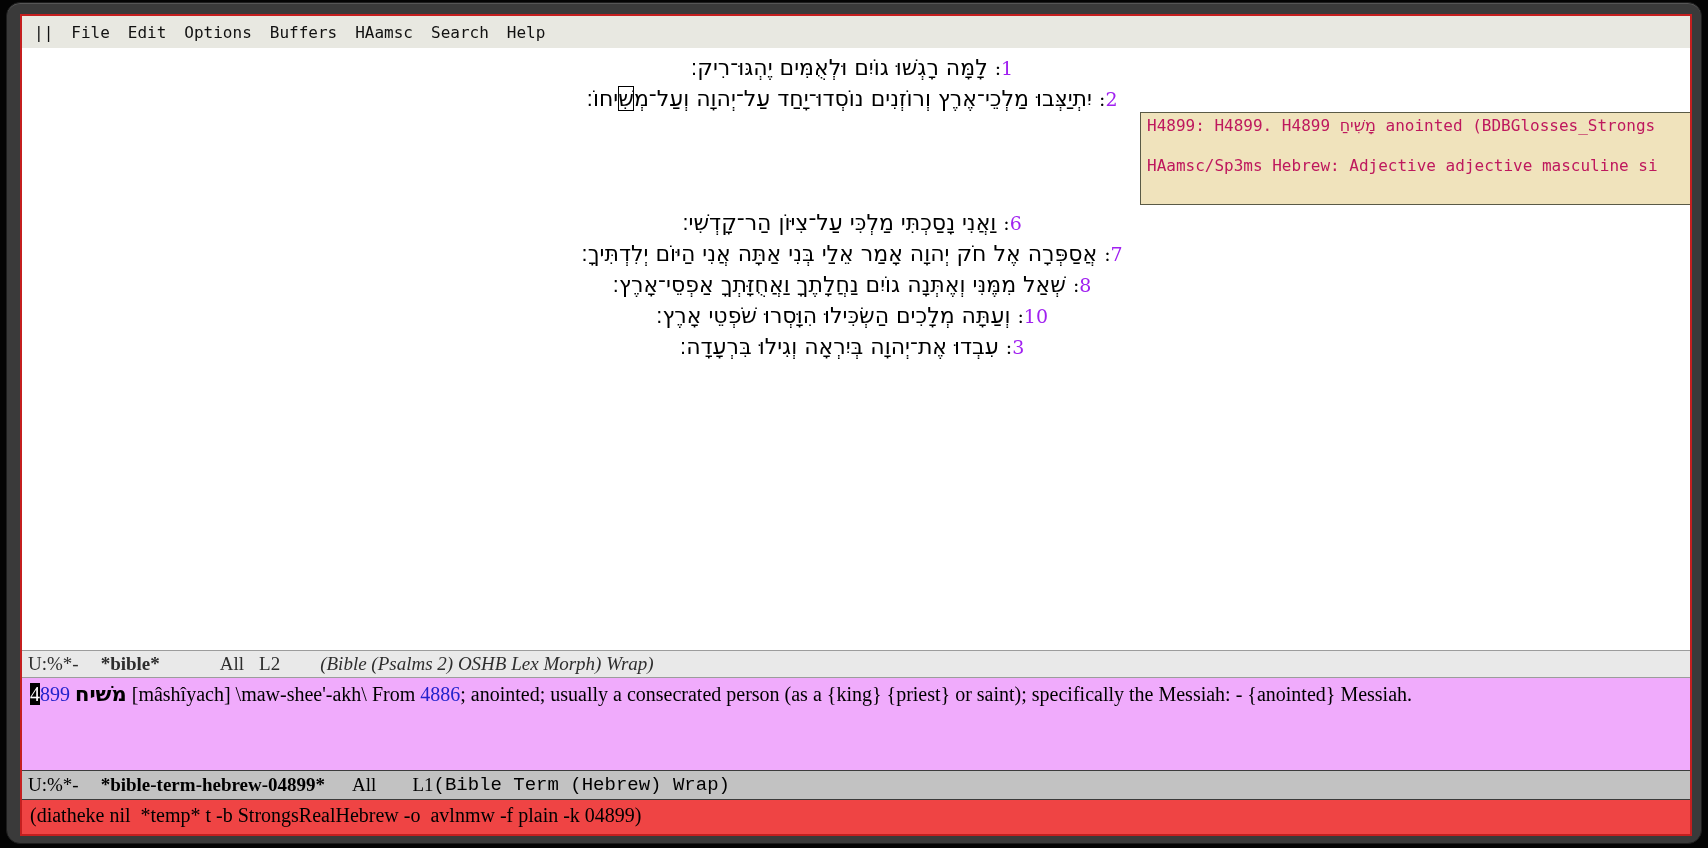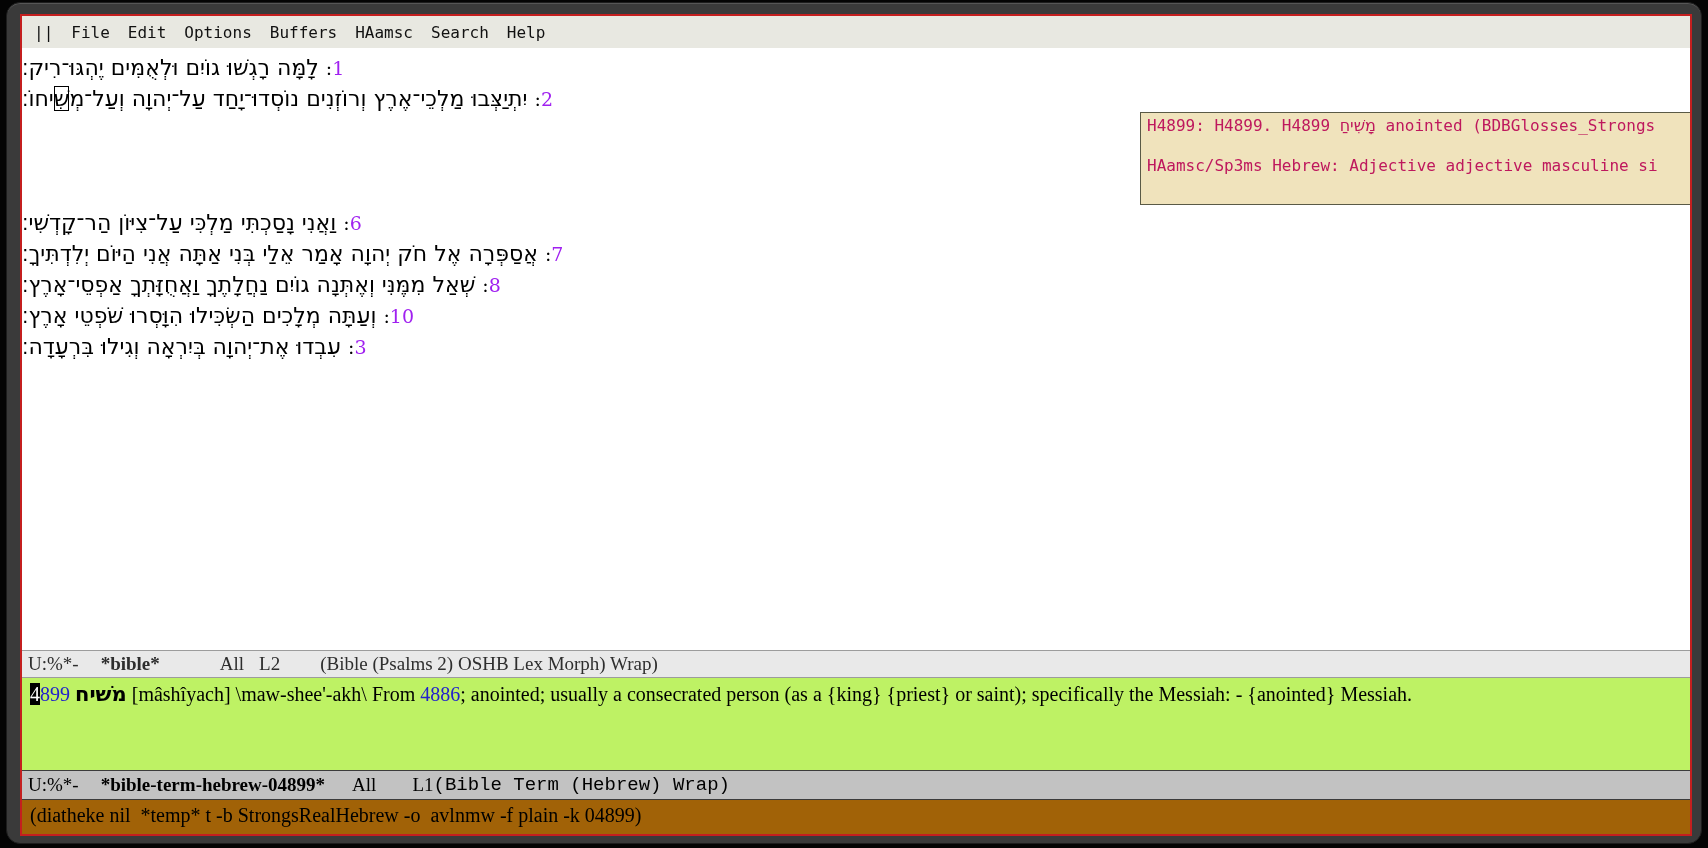--- a/index.html
+++ b/index.html
@@ -9,51 +9,51 @@
           border-radius:14px;border:1px solid #1d1d1d;box-shadow:inset 0 1px 0 #565656;}
   .frame{position:absolute;left:13px;top:11px;width:1668px;height:818px;background:#ffffff;
          border:2px solid #c41f1f;display:flex;flex-direction:column;}
   
   .menubar{height:32px;flex:0 0 32px;background:#e8e8e1;display:flex;align-items:center;
            padding-left:12px;gap:18px;font-family:"DejaVu Sans Mono",monospace;font-size:16px;color:#111;}
   .menu-item{white-space:pre;cursor:default;}
   
   .bible-window{position:relative;flex:0 0 602px;background:#fff;overflow:hidden;}
   .verses{position:absolute;left:0;right:8px;top:4px;}
-  .vrow{direction:rtl;text-align:left;height:31px;line-height:31px;white-space:nowrap;
+  .vrow{direction:rtl;text-align:center;height:31px;line-height:31px;white-space:nowrap;
         font-family:"DejaVu Serif","DejaVu Sans",sans-serif;font-size:22px;color:#000;}
   .vnum{color:#a020f0;font-size:19px;}
   .vcolon{color:#000;font-size:19px;}
   .hollow-cursor{outline:1px solid #000;outline-offset:-1px;}
   
   .tooltip{position:absolute;left:1118px;right:0;top:64px;height:88px;background:#f0e3bc;
            border:1px solid #5a5a46;border-right:none;overflow:hidden;z-index:5;
            font-family:"DejaVu Sans Mono","DejaVu Sans",monospace;font-size:16px;color:#be185d;
            padding:3px 0 0 6px;}
   .tooltip-line{white-space:pre;height:20px;line-height:20px;overflow:hidden;}
   
   .modeline{display:flex;align-items:center;font-size:19px;color:#000;white-space:pre;}
   .modeline span{display:inline-block;}
   .ml1{flex:0 0 26px;background:#e9e9e9;border-top:1px solid #9c9c9c;border-bottom:1px solid #9c9c9c;color:#2e2e2e;}
   .ml2{flex:0 0 28px;background:#c2c2c2;border-top:1px solid #3c3c3c;border-bottom:1px solid #3c3c3c;}
   .seg-bold{font-weight:bold;}
   .ml1 span:nth-child(1){margin-left:6px;}  .ml2 span:nth-child(1){margin-left:6px;}
   .ml1 span:nth-child(2){margin-left:22px;} .ml2 span:nth-child(2){margin-left:22px;}
   .ml1 span:nth-child(3){margin-left:60px;} .ml2 span:nth-child(3){margin-left:27px;}
   .ml1 span:nth-child(4){margin-left:15px;} .ml2 span:nth-child(4){margin-left:36px;}
-  .ml1 span:nth-child(5){margin-left:40px;} .ml2 span:nth-child(5){font-family:Liberation Mono, monospace;}
+  .ml1 span:nth-child(5){margin-left:40px;font-style:italic;} .ml2 span:nth-child(5){font-family:Liberation Mono, monospace;}
   
-  .term-window{flex:0 0 92px;background:#bef264;overflow:hidden;}
+  .term-window{flex:0 0 92px;background:#f0abfc;overflow:hidden;}
   .defline{padding:3px 6px 0 8px;font-size:20px;line-height:26px;color:#000;}
   .defline .pre{white-space:pre;}
   .cursor-block{background:#000;color:#fff;white-space:pre;}
   .link{color:#2222cc;}
   .heb-b{font-family:"DejaVu Serif","DejaVu Sans",sans-serif;font-weight:bold;font-size:21px;}
   
-  .minibuffer{flex:1 1 auto;background:#a16207;display:flex;align-items:flex-start;
+  .minibuffer{flex:1 1 auto;background:#ef4444;display:flex;align-items:flex-start;
               padding:4px 18px 0 8px;font-size:20px;color:#000;}
   .minibuffer .pre{white-space:pre;}
 </style>
 </head>
 <body>
 
 <div class="screen">
   <div class="window">
     <div class="frame">
 

